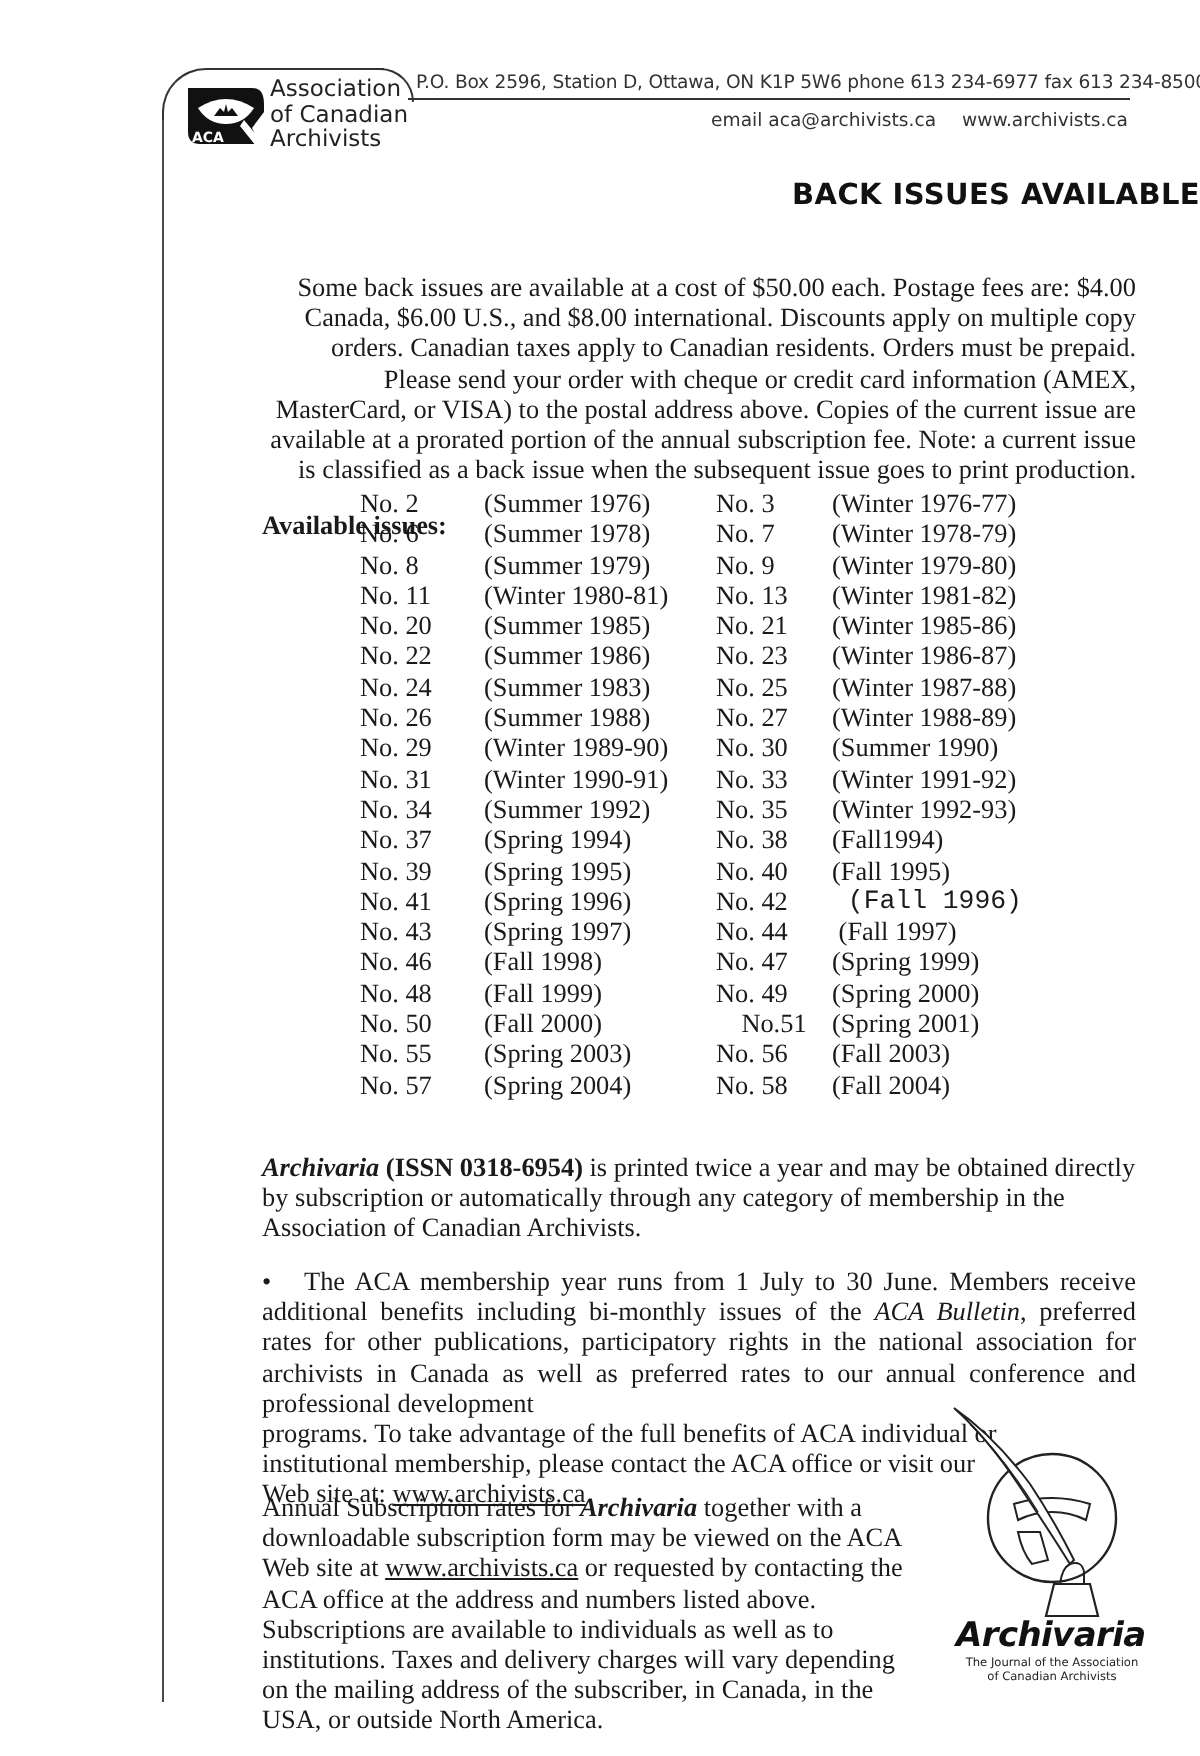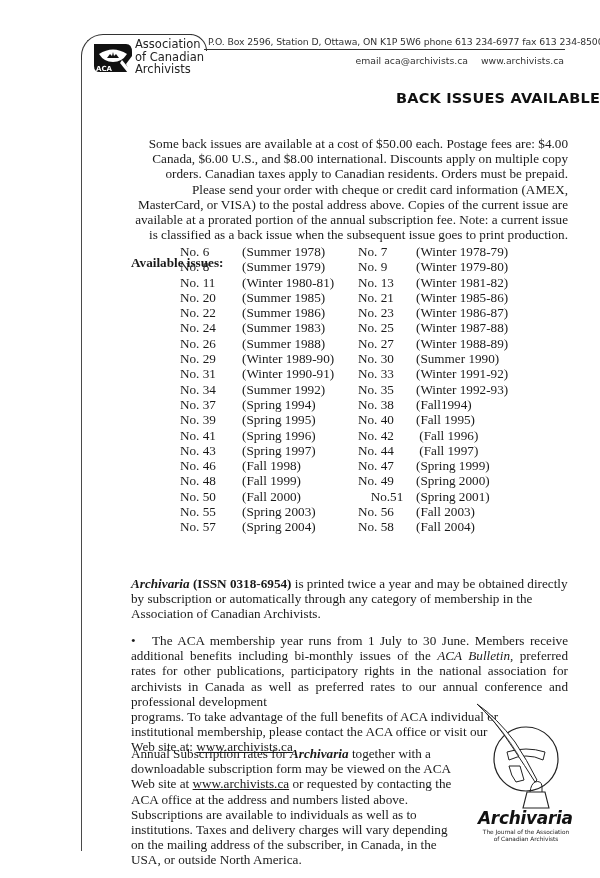--- a/index.html
+++ b/index.html
@@ -115,20 +115,26 @@
   <span>www.archivists.ca</span>
 </div>
 
 <div class="page-title sans">BACK ISSUES AVAILABLE</div>
 
 <div class="body-text intro serif">Some back issues are available at a cost of $50.00 each.  Postage fees are: $4.00 Canada, $6.00 U.S., and $8.00 international. Discounts apply on multiple copy orders. Canadian taxes apply to Canadian residents.  Orders must be prepaid.  Please send your order with cheque or credit card information (AMEX, MasterCard, or VISA) to the postal address above.  Copies of the current issue are available at a prorated portion of the annual subscription fee.  Note:  a current issue is classified as a back issue when the subsequent issue goes to print production.</div>
 
 <div class="issues-heading serif">Available issues:</div>
 <div class="issues-grid serif" id="issues-grid">
     <div class="issue-row">
+      <span class="c-no" style="white-space: pre;">No. 2</span>
+      <span class="c-season" style="white-space: pre;">(Summer 1976)</span>
+      <span class="c-no2" style="white-space: pre;">No. 3</span>
+      <span class="c-season2" style="white-space: pre;">(Winter 1976-77)</span>
+    </div>
+    <div class="issue-row">
       <span class="c-no" style="white-space: pre;">No. 6</span>
       <span class="c-season" style="white-space: pre;">(Summer 1978)</span>
       <span class="c-no2" style="white-space: pre;">No. 7</span>
       <span class="c-season2" style="white-space: pre;">(Winter 1978-79)</span>
     </div>
     <div class="issue-row">
       <span class="c-no" style="white-space: pre;">No. 8</span>
       <span class="c-season" style="white-space: pre;">(Summer 1979)</span>
       <span class="c-no2" style="white-space: pre;">No. 9</span>
       <span class="c-season2" style="white-space: pre;">(Winter 1979-80)</span>
@@ -190,21 +196,21 @@
     <div class="issue-row">
       <span class="c-no" style="white-space: pre;">No. 39</span>
       <span class="c-season" style="white-space: pre;">(Spring 1995)</span>
       <span class="c-no2" style="white-space: pre;">No. 40</span>
       <span class="c-season2" style="white-space: pre;">(Fall 1995)</span>
     </div>
     <div class="issue-row">
       <span class="c-no" style="white-space: pre;">No. 41</span>
       <span class="c-season" style="white-space: pre;">(Spring 1996)</span>
       <span class="c-no2" style="white-space: pre;">No. 42</span>
-      <span class="c-season2" style="white-space: pre;"> (Fall 1996)</span>
+      <span class="c-season2" style="white-space: pre; font-family: Liberation Mono, monospace;"> (Fall 1996)</span>
     </div>
     <div class="issue-row">
       <span class="c-no" style="white-space: pre;">No. 43</span>
       <span class="c-season" style="white-space: pre;">(Spring 1997)</span>
       <span class="c-no2" style="white-space: pre;">No. 44</span>
       <span class="c-season2" style="white-space: pre;"> (Fall 1997)</span>
     </div>
     <div class="issue-row">
       <span class="c-no" style="white-space: pre;">No. 46</span>
       <span class="c-season" style="white-space: pre;">(Fall 1998)</span>

